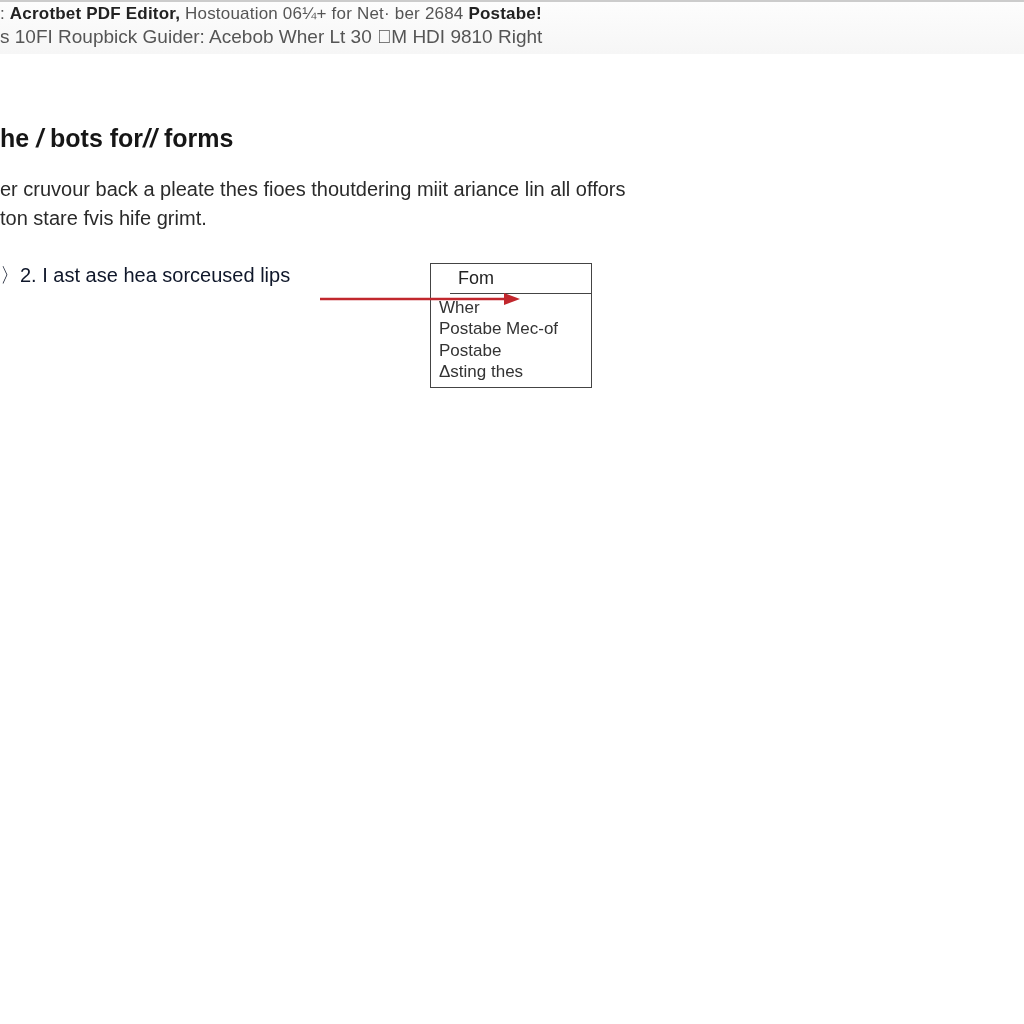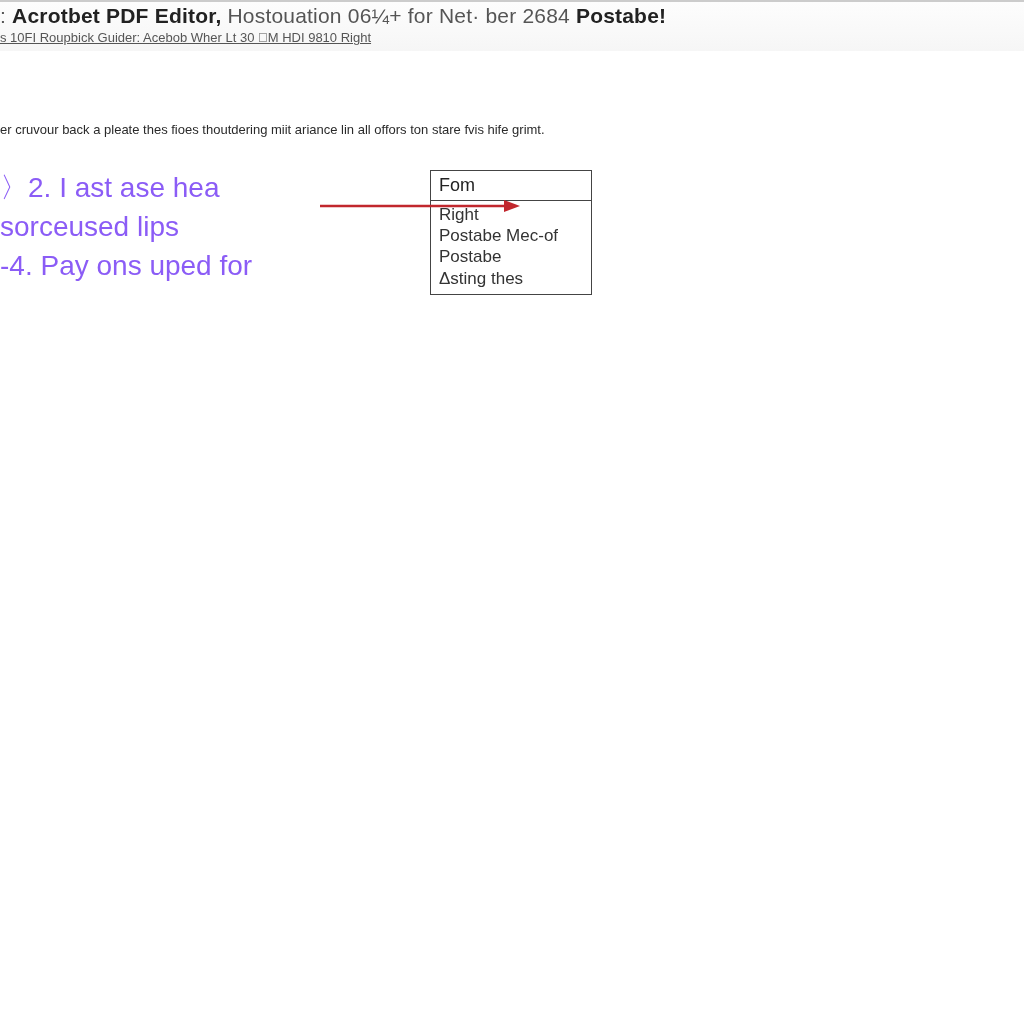--- a/index.html
+++ b/index.html
@@ -11,114 +11,116 @@
     font-family: Arial, Helvetica, sans-serif;
     color: #222;
     overflow: hidden;
   }
   .titlebar {
     padding: 2px 0 0 0;
     border-top: 2px solid #ccc;
     background: linear-gradient(#fdfdfd, #f6f6f6);
   }
   .title-line1 {
-    font-size: 21px;
+    font-size: 17px;
     letter-spacing: 0.2px;
     color: #555;
     padding-bottom: 2px;
   }
   .title-line1 .b { font-weight: 700; color: #222; }
   .title-line2 {
-    font-size: 13px;
+    font-size: 19px;
     color: #555;
     padding-bottom: 6px;
-    text-decoration: underline;
   }
   .content {
     padding: 70px 0 0 0;
   }
   .heading {
     font-size: 25px;
     font-weight: 700;
     color: #161616;
     margin: 0 0 22px 0;
   }
   .heading .ital { font-style: italic; font-weight: 700; }
   .para {
-    font-size: 13px;
+    font-size: 20px;
     line-height: 1.45;
     color: #2a2a2a;
     margin: 0 0 28px 0;
     max-width: 640px;
   }
   .row {
     display: flex;
     align-items: flex-start;
     gap: 0;
   }
   .list-col {
-    font-size: 28px;
+    font-size: 20px;
     line-height: 1.4;
-    color: #8b5cf6;
+    color: #0f172a;
     width: 320px;
   }
   .arrow-col {
     position: relative;
     width: 110px;
     height: 60px;
     margin-top: 28px;
   }
   .dropdown {
     border: 1px solid #444;
     width: 160px;
     font-size: 17px;
     margin-top: 2px;
   }
   .dd-sel {
     padding: 4px 8px;
     border-bottom: 1px solid #444;
     font-size: 18px;
     color: #222;
+    margin-left: 19px;
   }
   .dd-opts {
     padding: 3px 8px 5px 8px;
     line-height: 1.25;
     color: #333;
   }
   .dd-opt { display: block; }
   svg { display: block; }
 </style>
 </head>
 <body>
 
 <div class="titlebar">
   <div class="title-line1">
     <span>: </span><span class="b">Acrotbet PDF Editor,</span><span> Hostouation 06¼+ for Net· ber 2684 </span><span class="b">Postabe!</span>
   </div>
   <div class="title-line2">s 10FI Roupbick Guider: Acebob Wher Lt 30 ⃠M HDI 9810 Right</div>
 </div>
 
 <div class="content">
+  <h2 class="heading">
+    <span>he </span><span class="ital">/</span><span> bots for</span><span class="ital">//</span><span> forms</span>
+  </h2>
 
   <p class="para">er cruvour back a pleate thes fioes thoutdering miit ariance lin all offors ton stare fvis hife grimt.</p>
 
   <div class="row">
     <div class="list-col">
       <div>〉2. I ast ase hea sorceused lips</div>
-      <div>-4. Pay ons uped for</div>
     </div>
     <div class="arrow-col">
       <svg width="200" height="20" viewBox="0 0 200 20">
         <line x1="0" y1="10" x2="186" y2="10" stroke="#c1272d" stroke-width="2.5"></line>
         <polygon points="200,10 184,4 184,16" fill="#c1272d"></polygon>
       </svg>
     </div>
     <div class="dropdown">
       <div class="dd-sel">Fom</div>
       <div class="dd-opts">
-        <span class="dd-opt">Right</span>
+        <span class="dd-opt">Wher</span>
         <span class="dd-opt">Postabe Mec-of</span>
         <span class="dd-opt">Postabe</span>
         <span class="dd-opt">Δsting thes</span>
       </div>
     </div>
   </div>
 </div>
 
 </body></html>

